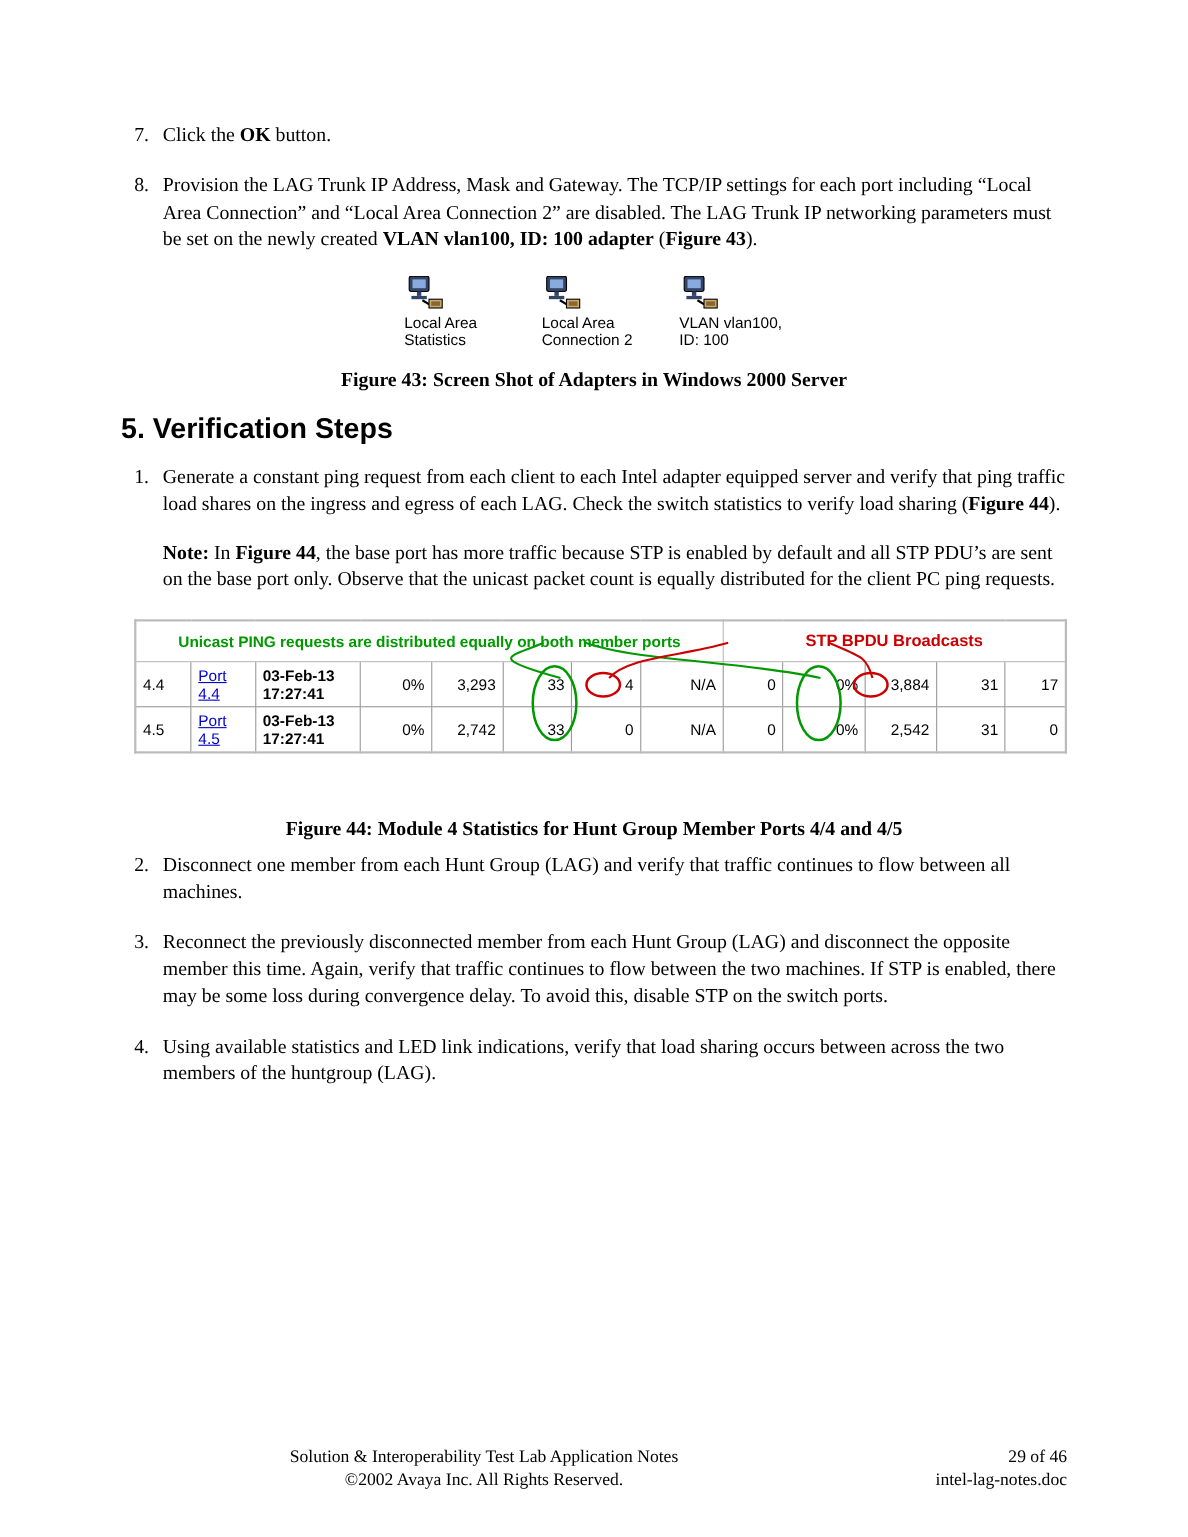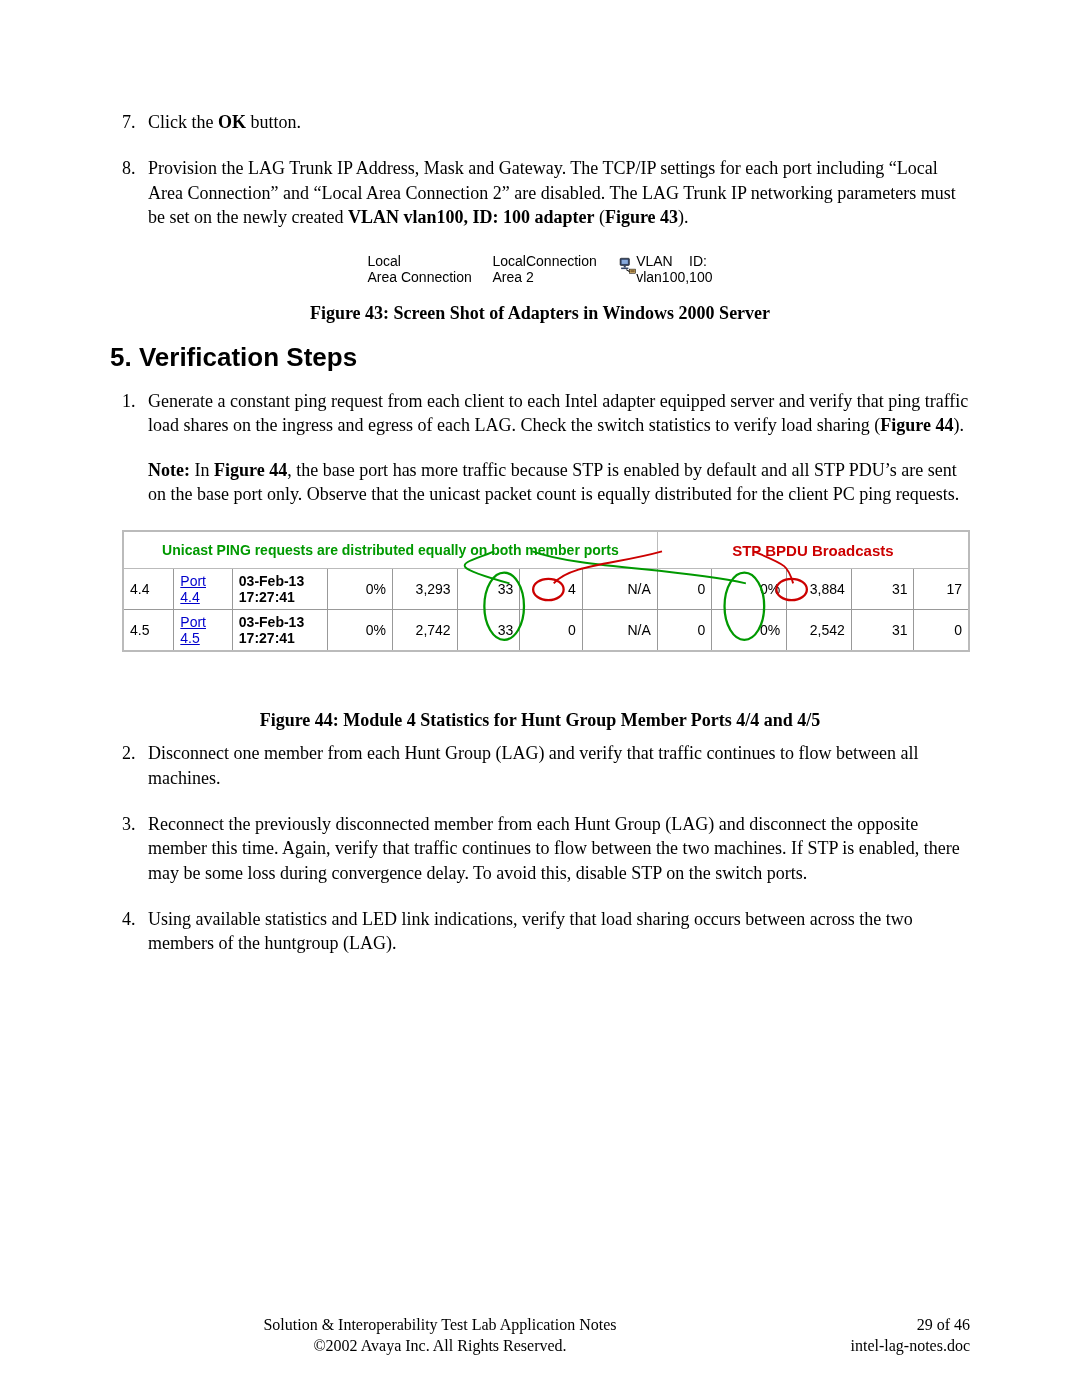--- a/index.html
+++ b/index.html
@@ -30,22 +30,22 @@
     line-height: 1.35;
   }
   .adapters-row {
     display: flex;
     justify-content: center;
     gap: 30px;
     margin: 18px 0 10px 0;
   }
   .adapter {
     display: flex;
-    flex-direction: row;
-    align-items: flex-end;
+    flex-direction: column;
+    align-items: flex-start;
     width: 95px;
     font-family: Tahoma, Arial, sans-serif;
     font-size: 14px;
     line-height: 1.15;
   }
   .adapter svg {
     display: block;
     margin-bottom: 4px;
   }
   .fig-caption {
@@ -142,21 +142,21 @@
       <svg width="36" height="30" viewBox="0 0 36 30">
         <rect x="4" y="0" width="18" height="14" rx="2" fill="#334466" stroke="#000"></rect>
         <rect x="7" y="3" width="12" height="8" fill="#88aadd"></rect>
         <rect x="11" y="14" width="4" height="4" fill="#334466"></rect>
         <rect x="6" y="18" width="14" height="3" fill="#334466"></rect>
         <path d="M16 22 L26 28" stroke="#000" stroke-width="2" fill="none"></path>
         <rect x="22" y="21" width="12" height="8" fill="#ccaa66" stroke="#000"></rect>
         <rect x="24" y="23" width="8" height="4" fill="#886633"></rect>
       </svg>
       <span>Local Area</span>
-      <span>Connection</span>
+      <span>Statistics</span>
     </div>
     <div class="adapter">
       <svg width="36" height="30" viewBox="0 0 36 30">
         <rect x="4" y="0" width="18" height="14" rx="2" fill="#334466" stroke="#000"></rect>
         <rect x="7" y="3" width="12" height="8" fill="#88aadd"></rect>
         <rect x="11" y="14" width="4" height="4" fill="#334466"></rect>
         <rect x="6" y="18" width="14" height="3" fill="#334466"></rect>
         <path d="M16 22 L26 28" stroke="#000" stroke-width="2" fill="none"></path>
         <rect x="22" y="21" width="12" height="8" fill="#ccaa66" stroke="#000"></rect>
         <rect x="24" y="23" width="8" height="4" fill="#886633"></rect>

